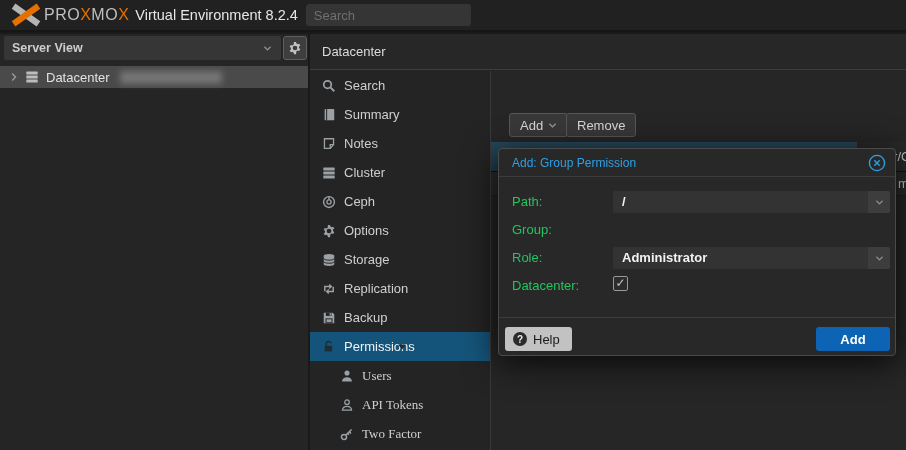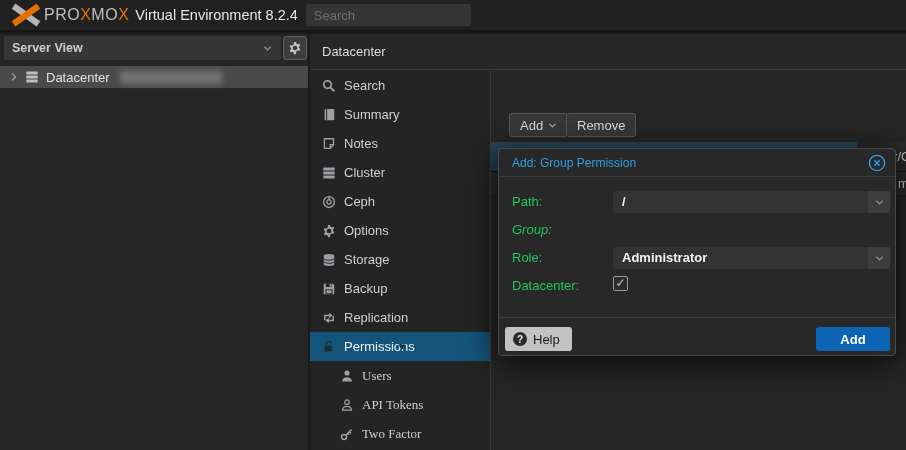--- a/index.html
+++ b/index.html
@@ -197,40 +197,40 @@
           <span class="icon">
             <svg viewBox="0 0 16 16">
               <path d="M2 3.2C2 2 4.7 1.2 8 1.2s6 .8 6 2v9.6c0 1.2-2.7 2-6 2s-6-.8-6-2z" fill="currentColor"></path>
               <path d="M2 6.2c0 1.2 2.7 2 6 2s6-.8 6-2M2 9.7c0 1.2 2.7 2 6 2s6-.8 6-2" fill="none" stroke="#242424" stroke-width="1.1"></path>
             </svg>
           </span>
           <span class="mi-label">Storage</span>
         </div>
         <div class="menu-item">
           <span class="icon">
+            <svg viewBox="0 0 16 16" fill="none" stroke="currentColor" stroke-width="1.7">
+              <path d="M3.2 10.5V5.2h7.2"></path>
+              <path d="M8.2 3l2.4 2.2-2.4 2.2"></path>
+              <path d="M12.8 5.5v5.3H5.6"></path>
+              <path d="M7.8 13l-2.4-2.2 2.4-2.2"></path>
+            </svg>
+          </span>
+          <span class="mi-label">Replication</span>
+        </div>
+        <div class="menu-item">
+          <span class="icon">
             <svg viewBox="0 0 16 16">
               <path d="M2 2h10.2L14 3.8V14H2z" fill="currentColor"></path>
               <rect x="4.4" y="2" width="6.4" height="3.6" fill="#242424"></rect>
               <rect x="8.6" y="2.6" width="1.7" height="2.4" fill="currentColor"></rect>
               <rect x="4" y="8.4" width="8" height="5.6" fill="#242424"></rect>
               <rect x="5.1" y="9.5" width="5.8" height="3.4" fill="currentColor"></rect>
             </svg>
           </span>
           <span class="mi-label">Backup</span>
-        </div>
-        <div class="menu-item">
-          <span class="icon">
-            <svg viewBox="0 0 16 16" fill="none" stroke="currentColor" stroke-width="1.7">
-              <path d="M3.2 10.5V5.2h7.2"></path>
-              <path d="M8.2 3l2.4 2.2-2.4 2.2"></path>
-              <path d="M12.8 5.5v5.3H5.6"></path>
-              <path d="M7.8 13l-2.4-2.2 2.4-2.2"></path>
-            </svg>
-          </span>
-          <span class="mi-label">Replication</span>
         </div>
         <div class="menu-item selected">
           <span class="icon">
             <svg viewBox="0 0 16 16">
               <path d="M4.8 6.5V4.6a2.9 2.9 0 015.7-.8" fill="none" stroke="currentColor" stroke-width="1.7"></path>
               <rect x="3" y="6.5" width="8.6" height="6.5" rx="1" fill="currentColor"></rect>
             </svg>
           </span>
           <span class="mi-label">Permissions</span>
           <span class="icon caret">
@@ -314,21 +314,21 @@
             <span class="combo-value">/</span>
             <span class="combo-trigger">
               <span class="icon">
                 <svg viewBox="0 0 16 16" fill="none" stroke="currentColor" stroke-width="2">
                   <path d="M3.5 5.5L8 10l4.5-4.5"></path>
                 </svg>
               </span>
             </span>
           </div>
         </div>
-        <div class="dlg-row" style="top: 70px; font-style: italic;">
+        <div class="dlg-row" style="top: 70px;">
           <span class="dlg-label">Group:</span>
         </div>
         <div class="dlg-row" style="top: 98px;">
           <span class="dlg-label">Role:</span>
           <div class="combo">
             <span class="combo-value">Administrator</span>
             <span class="combo-trigger">
               <span class="icon">
                 <svg viewBox="0 0 16 16" fill="none" stroke="currentColor" stroke-width="2">
                   <path d="M3.5 5.5L8 10l4.5-4.5"></path>

